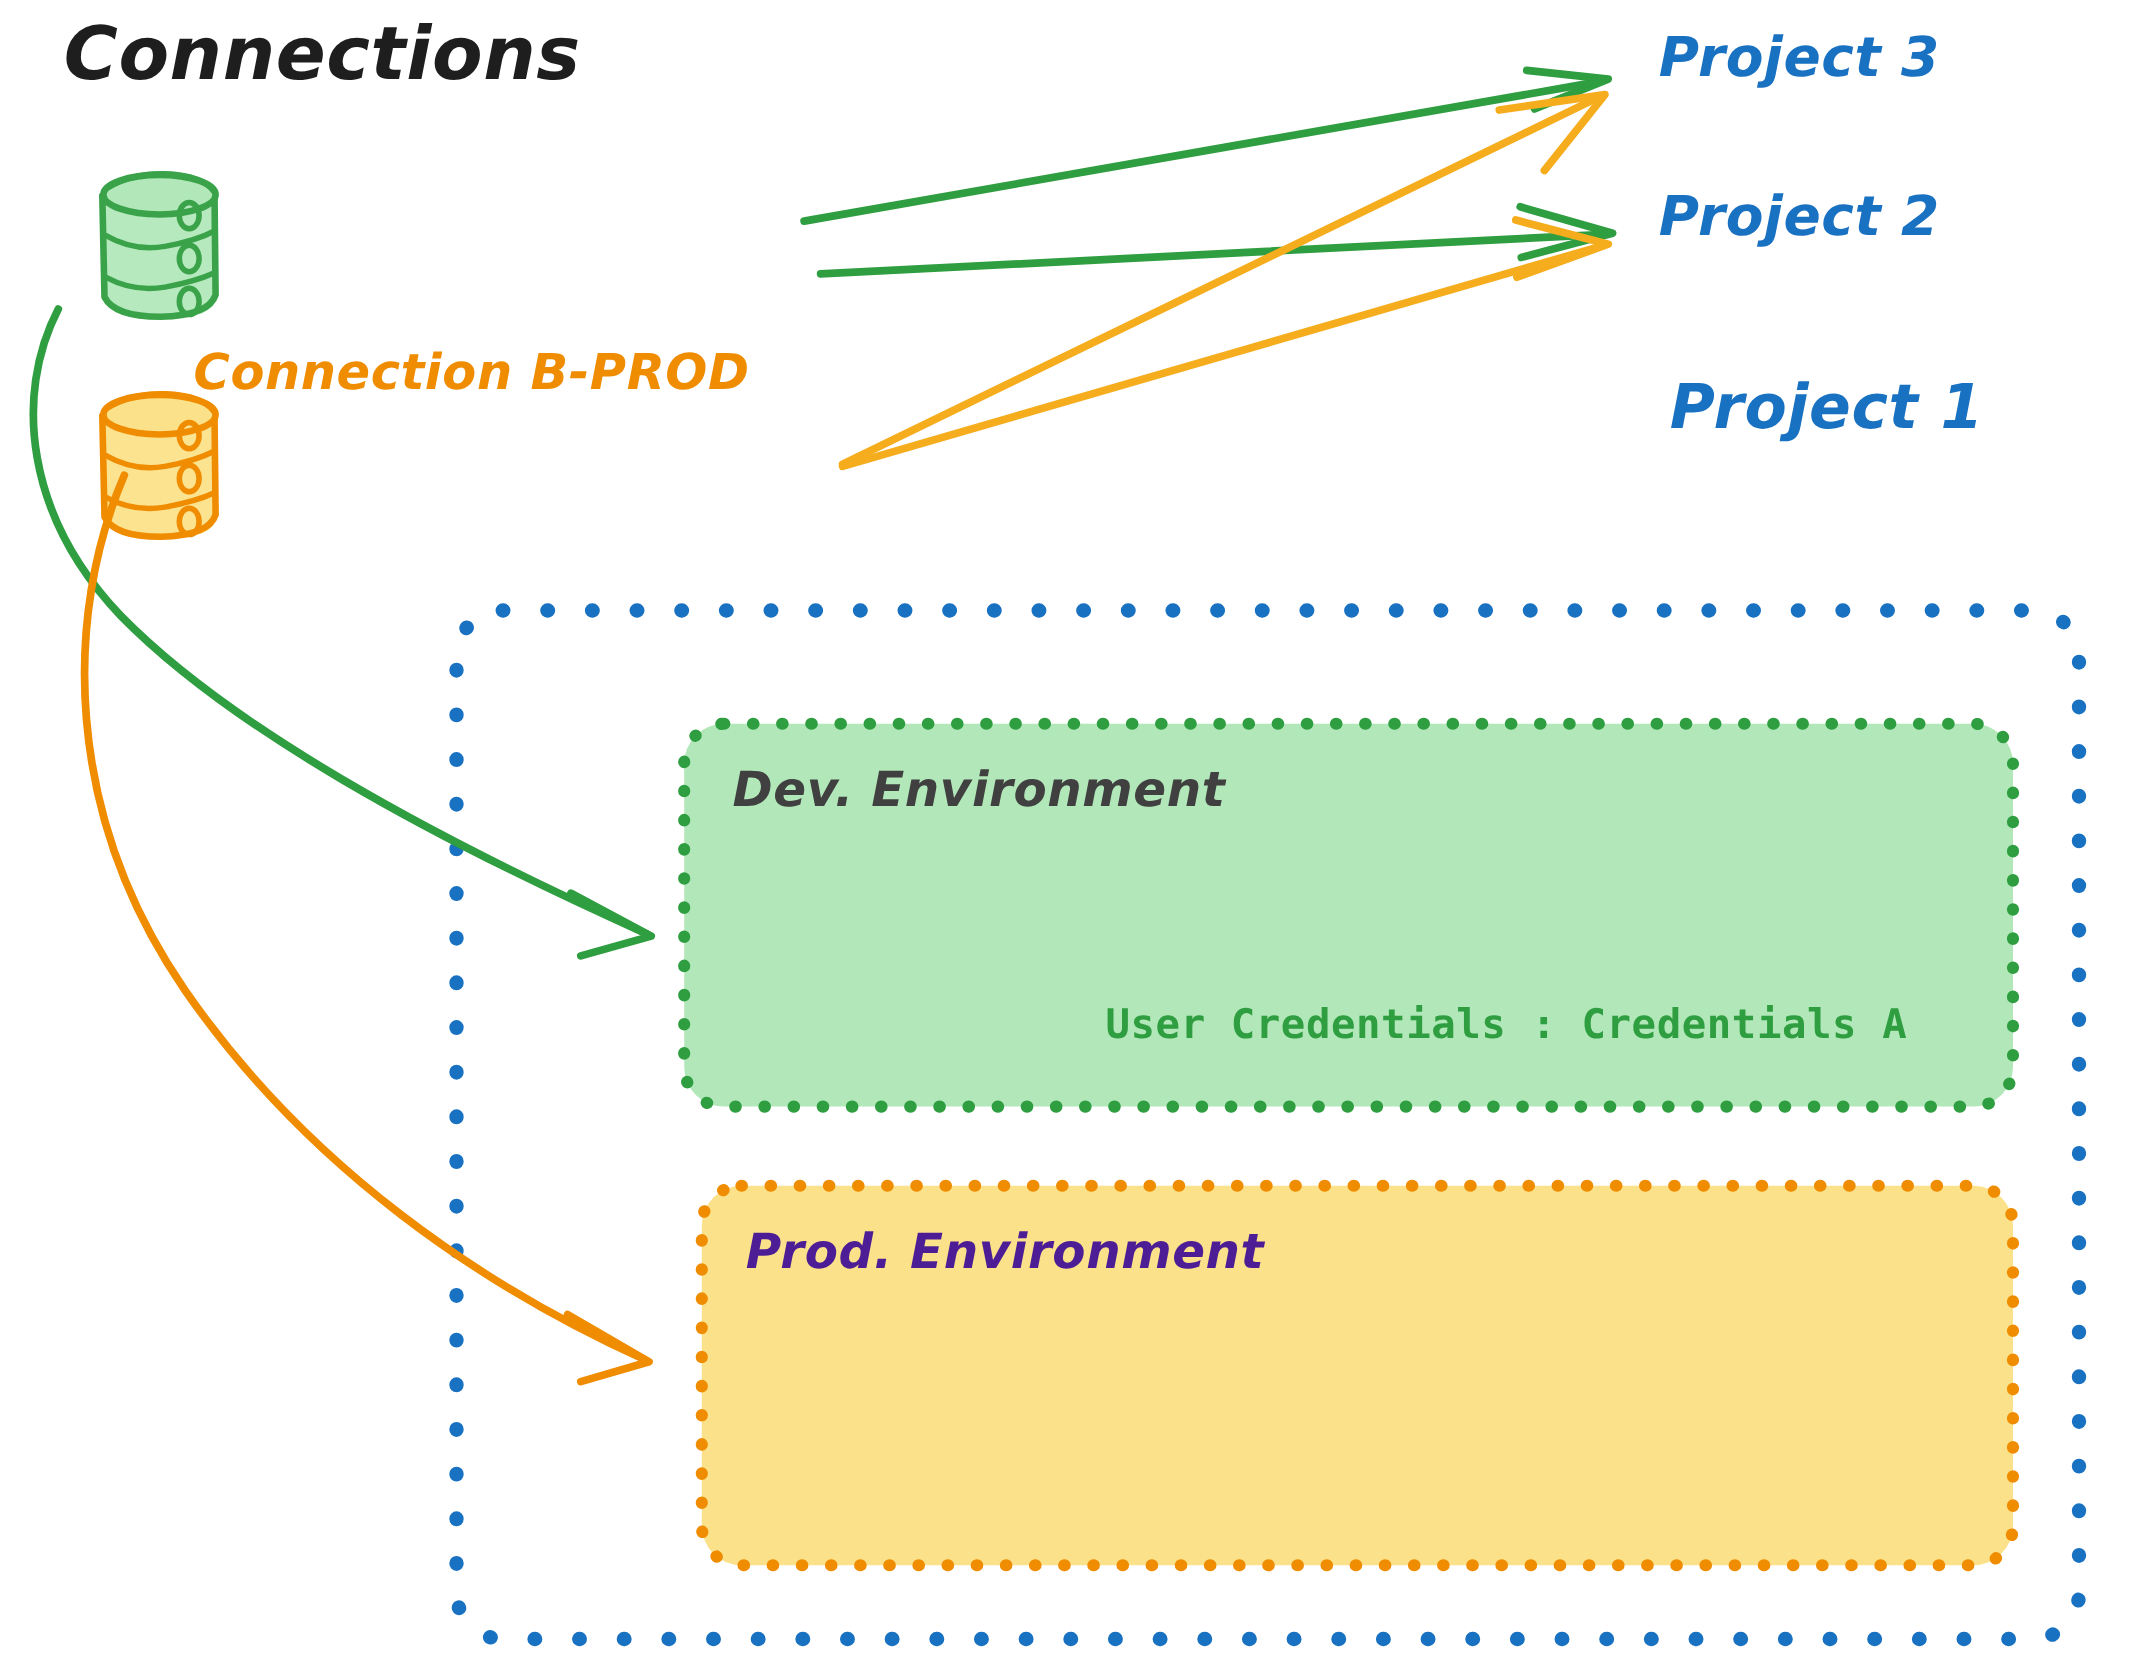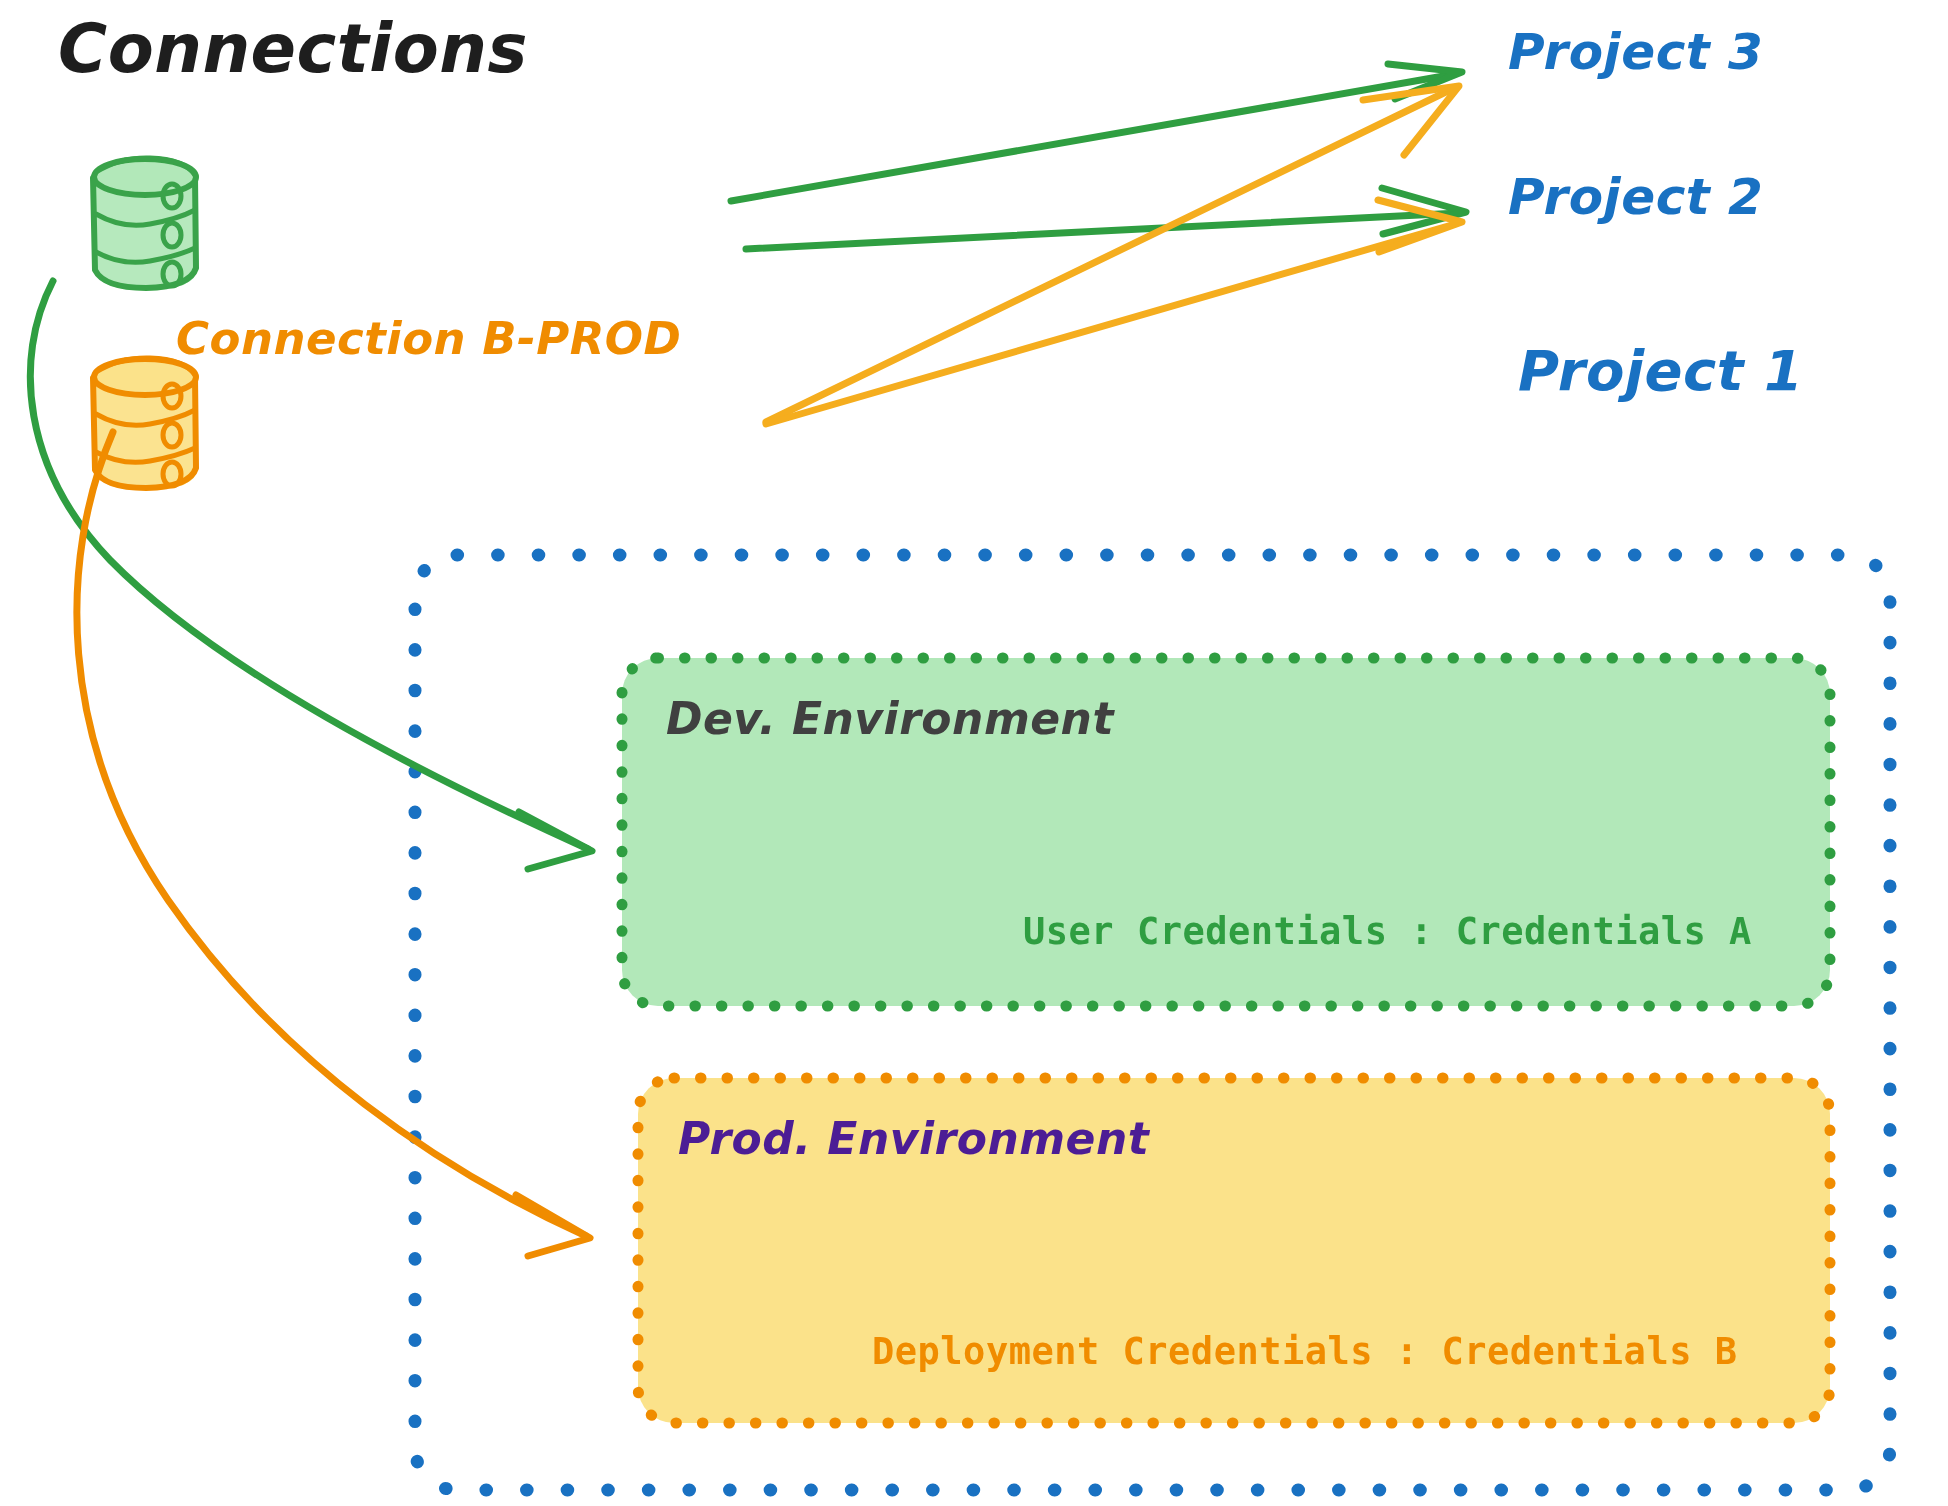--- a/index.html
+++ b/index.html
@@ -85,21 +85,20 @@
     left: 678px;
     top: 1113px;
     font-size: 44px;
     color: #4c1d95;
   }
   #label-dev-cred {
     left: 1005px;
     top: 910px;
     font-size: 37px;
     color: #2f9e41;
-    margin-left: 18px;
   }
   #label-prod-cred {
     left: 872px;
     top: 1330px;
     font-size: 37px;
     color: #f08c00;
   }
 </style>
 </head>
 <body>
@@ -189,15 +188,14 @@
   <div class="txt hand" id="label-project-2">Project 2</div>
 
   <div class="txt hand" id="label-project-1">Project 1</div>
 
   <div class="txt hand" id="label-dev-env">Dev. Environment</div>
 
   <div class="txt mono" id="label-dev-cred">User Credentials : Credentials A</div>
 
   <div class="txt hand" id="label-prod-env">Prod. Environment</div>
 
-  <div class="txt mono" id="label-prod-cred">Deployment Credentials : Credentials B</div>
 
 </div>
 
 </body></html>

